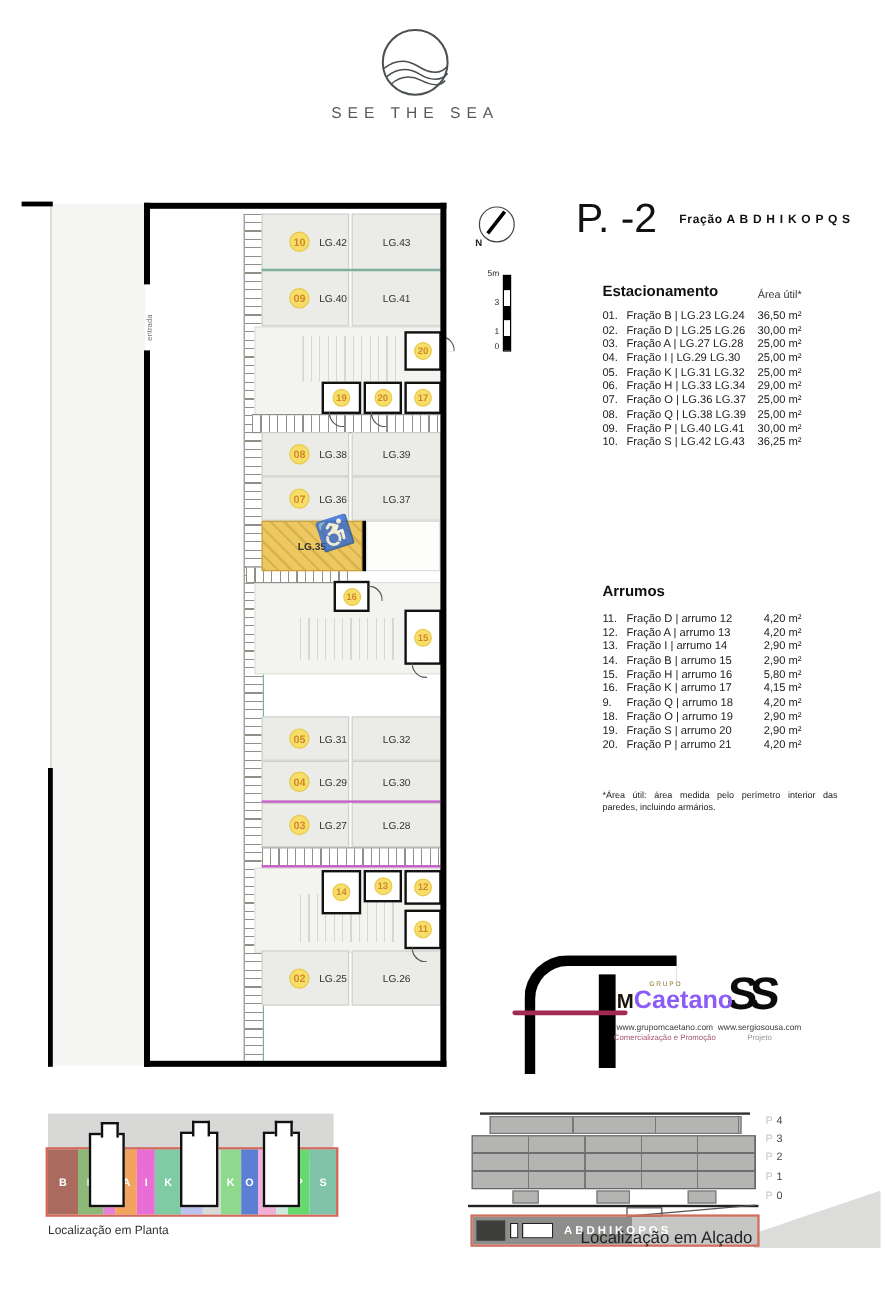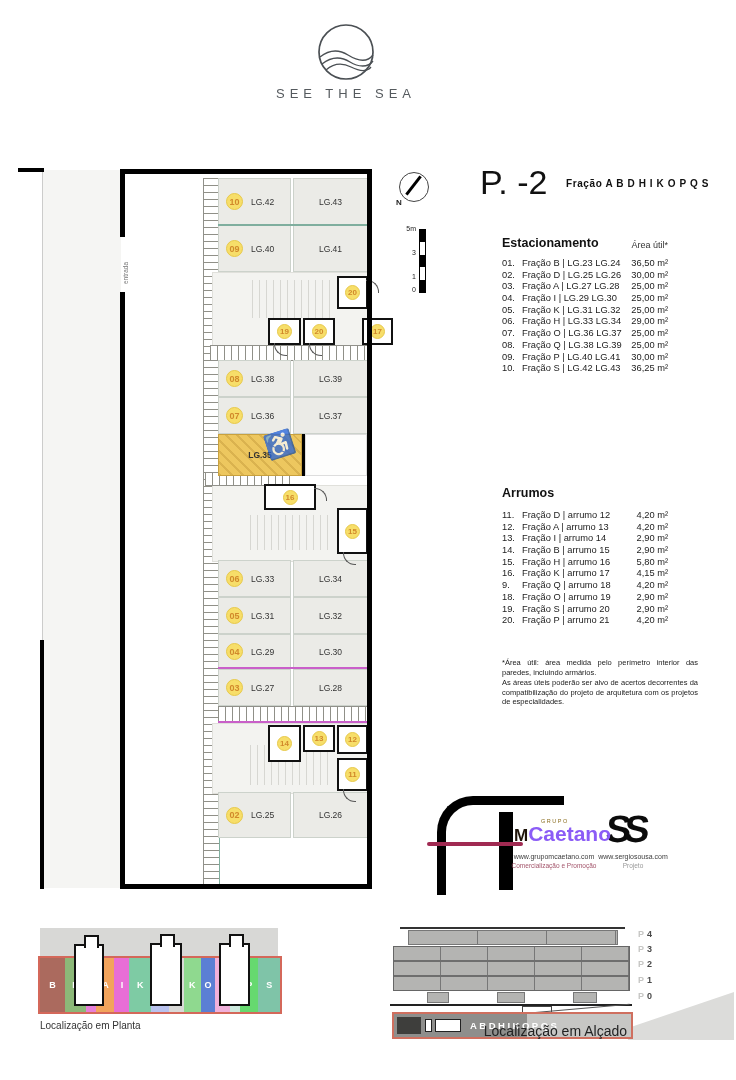--- a/index.html
+++ b/index.html
@@ -17,21 +17,21 @@
   .vtext{writing-mode:vertical-rl;transform:rotate(180deg);font-size:6.5px;color:#777;}
   .comb-v{left:203px;top:178px;width:15px;height:706px;background:#fff;
           background-image:repeating-linear-gradient(180deg,#909088 0 1px,transparent 1px 7px);
           border-left:1px solid #90908a;border-right:1px solid #7fae9e;z-index:1;}
   .comb-h{background:#fff;height:14px;
           background-image:repeating-linear-gradient(90deg,#909088 0 1px,transparent 1px 7px);
           border-top:1px solid #90908a;border-bottom:1px solid #90908a;z-index:2;}
   .prow{left:218px;width:150px;display:flex;z-index:2;}
   .cell{background:#ebebe7;border:1px solid #ccd2cb;box-sizing:border-box;display:flex;
         align-items:center;}
-  .cl{width:73px;padding-left:7px;gap:8px;margin-right:2px;}
+  .cl{width:73px;padding-left:22px;gap:8px;margin-right:2px;}
   .cr{width:75px;justify-content:center;}
   .lg{font-size:8.5px;color:#333;}
   .badge{width:17px;height:17px;border-radius:50%;background:#f7de69;border:1px solid #e7c94b;
          color:#d1892b;font-size:9px;font-weight:bold;display:flex;align-items:center;
          justify-content:center;flex:none;box-sizing:border-box;}
   .badge.sm{width:15px;height:15px;font-size:8px;}
   .teal-line{background:#7fae9e;z-index:3;}
   .magenta-line{background:#c95fc9;z-index:3;}
   .core{background:#f3f3f0;border:1px solid #e0e0db;z-index:2;}
   .stairs{background-image:repeating-linear-gradient(90deg,#d7d7d2 0 1px,transparent 1px 7px);z-index:2;}
@@ -109,21 +109,21 @@
               clip-path:polygon(0 75%,100% 0,100% 100%,0 100%);}
   .el-diag{left:524px;top:1013px;width:106px;height:1px;background:#555;transform:rotate(-5deg);
            transform-origin:left center;}
   .el-strip{left:392px;top:1012px;width:241px;height:27px;border:2px solid #cf6f5f;
             background:linear-gradient(90deg,#8e8e8c 0 56%,#c6c6c4 56%);z-index:2;box-sizing:border-box;}
   .el-dark{left:3px;top:3px;width:24px;height:17px;background:#3e3e3c;}
   .el-w1{left:31px;top:5px;width:7px;height:13px;background:#fff;border:1px solid #222;box-sizing:border-box;}
   .el-w2{left:41px;top:5px;width:26px;height:13px;background:#fff;border:1px solid #222;box-sizing:border-box;}
   .el-striptext{left:76px;top:6px;font-size:9.5px;font-weight:bold;color:#fff;letter-spacing:2.5px;}
   .el-label{right:4px;top:9px;font-size:14px;color:#222;}
-  .fl{left:638px;font-size:9px;font-weight:bold;white-space:nowrap;}
+  .fl{left:638px;font-size:9px;font-weight:normal;white-space:nowrap;}
   .fl .p{color:#c6c6c4;} .fl .n{color:#4a4a4a;margin-left:3px;}
 </style>
 </head>
 <body>
 
 <div id="canvas">
 
   <svg class="abs brand-logo" viewBox="0 0 60 58">
     <circle cx="30" cy="29" r="27" fill="none" stroke="#4b5054" stroke-width="1.7"></circle>
     <path d="M4 34 C14 26,24 27,32 32 S50 41,57 32" fill="none" stroke="#4b5054" stroke-width="1.3"></path>
@@ -189,29 +189,20 @@
       </div>
   </div>
 
   <div class="abs lg35">
     <span class="lg">LG.35</span>
     <span class="lg35-icon">♿</span>
   </div>
   <div class="abs wall" style="left:302px;top:434px;width:3px;height:42px;z-index:3;"></div>
   <div class="abs ramp"></div>
 
-  <div class="abs prow" style="top:560px;height:37px;">
-    <div class="cell cl">
-      <span class="badge">06</span>
-      <span class="lg">LG.33</span>
-      </div>
-    <div class="cell cr">
-      <span class="lg">LG.34</span>
-      </div>
-  </div>
   <div class="abs prow" style="top:597px;height:37px;">
     <div class="cell cl">
       <span class="badge">05</span>
       <span class="lg">LG.31</span>
       </div>
     <div class="cell cr">
       <span class="lg">LG.32</span>
       </div>
   </div>
   <div class="abs prow" style="top:634px;height:35px;">
@@ -241,30 +232,30 @@
       <span class="lg">LG.25</span>
       </div>
     <div class="cell cr">
       <span class="lg">LG.26</span>
       </div>
   </div>
 
   <div class="abs room arc-s" style="left:337px;top:276px;width:31px;height:33px;">
     <span class="badge sm">20</span>
     </div>
-  <div class="abs room" style="left:337px;top:318px;width:31px;height:27px;margin-left:25px;">
+  <div class="abs room" style="left:337px;top:318px;width:31px;height:27px;">
     <span class="badge sm">17</span>
     </div>
   <div class="abs room arc-b" style="left:268px;top:318px;width:33px;height:27px;">
     <span class="badge sm">19</span>
     </div>
   <div class="abs room arc-b" style="left:303px;top:318px;width:32px;height:27px;">
     <span class="badge sm">20</span>
     </div>
-  <div class="abs room arc-s" style="left:264px;top:484px;width:52px;height:26px;">
+  <div class="abs room arc-s" style="left:278px;top:484px;width:30px;height:26px;">
     <span class="badge sm">16</span>
     </div>
   <div class="abs room arc-b" style="left:337px;top:508px;width:31px;height:46px;">
     <span class="badge sm">15</span>
     </div>
   <div class="abs room" style="left:268px;top:725px;width:33px;height:37px;">
     <span class="badge sm">14</span>
     </div>
   <div class="abs room" style="left:303px;top:725px;width:32px;height:27px;">
     <span class="badge sm">13</span>
@@ -326,21 +317,20 @@
     <div class="lrow"><span class="num">15.</span><span class="lbl">Fração H | arrumo 16</span><span class="area">5,80 m²</span></div>
     <div class="lrow"><span class="num">16.</span><span class="lbl">Fração K | arrumo 17</span><span class="area">4,15 m²</span></div>
     <div class="lrow"><span class="num">9.</span><span class="lbl">Fração Q | arrumo 18</span><span class="area">4,20 m²</span></div>
     <div class="lrow"><span class="num">18.</span><span class="lbl">Fração O | arrumo 19</span><span class="area">2,90 m²</span></div>
     <div class="lrow"><span class="num">19.</span><span class="lbl">Fração S | arrumo 20</span><span class="area">2,90 m²</span></div>
     <div class="lrow"><span class="num">20.</span><span class="lbl">Fração P | arrumo 21</span><span class="area">4,20 m²</span></div>
   </div>
 
   <div class="abs footnote">
     <p>*Área útil: área medida pelo perímetro interior das paredes, incluindo armários.</p>
-    <p>As áreas úteis poderão ser alvo de acertos decorrentes da compatibilização do projeto de arquitetura com os projetos de especialidades.</p>
   </div>
 
   <div class="abs mc-bracket"></div>
   <div class="abs mc-stem"></div>
   <div class="abs mc-line"></div>
   <div class="abs mc-grupo">GRUPO</div>
   <div class="abs mc-name">
     <span class="m">M</span>
     <span class="c">Caetano</span>
   </div>

